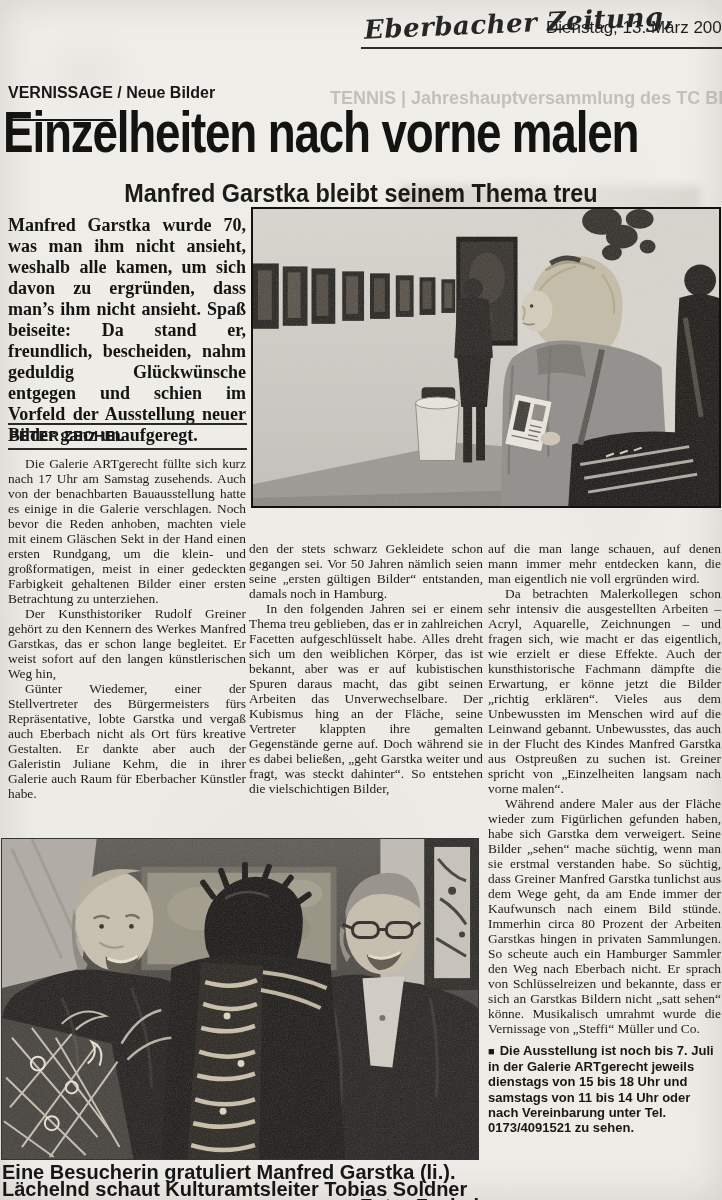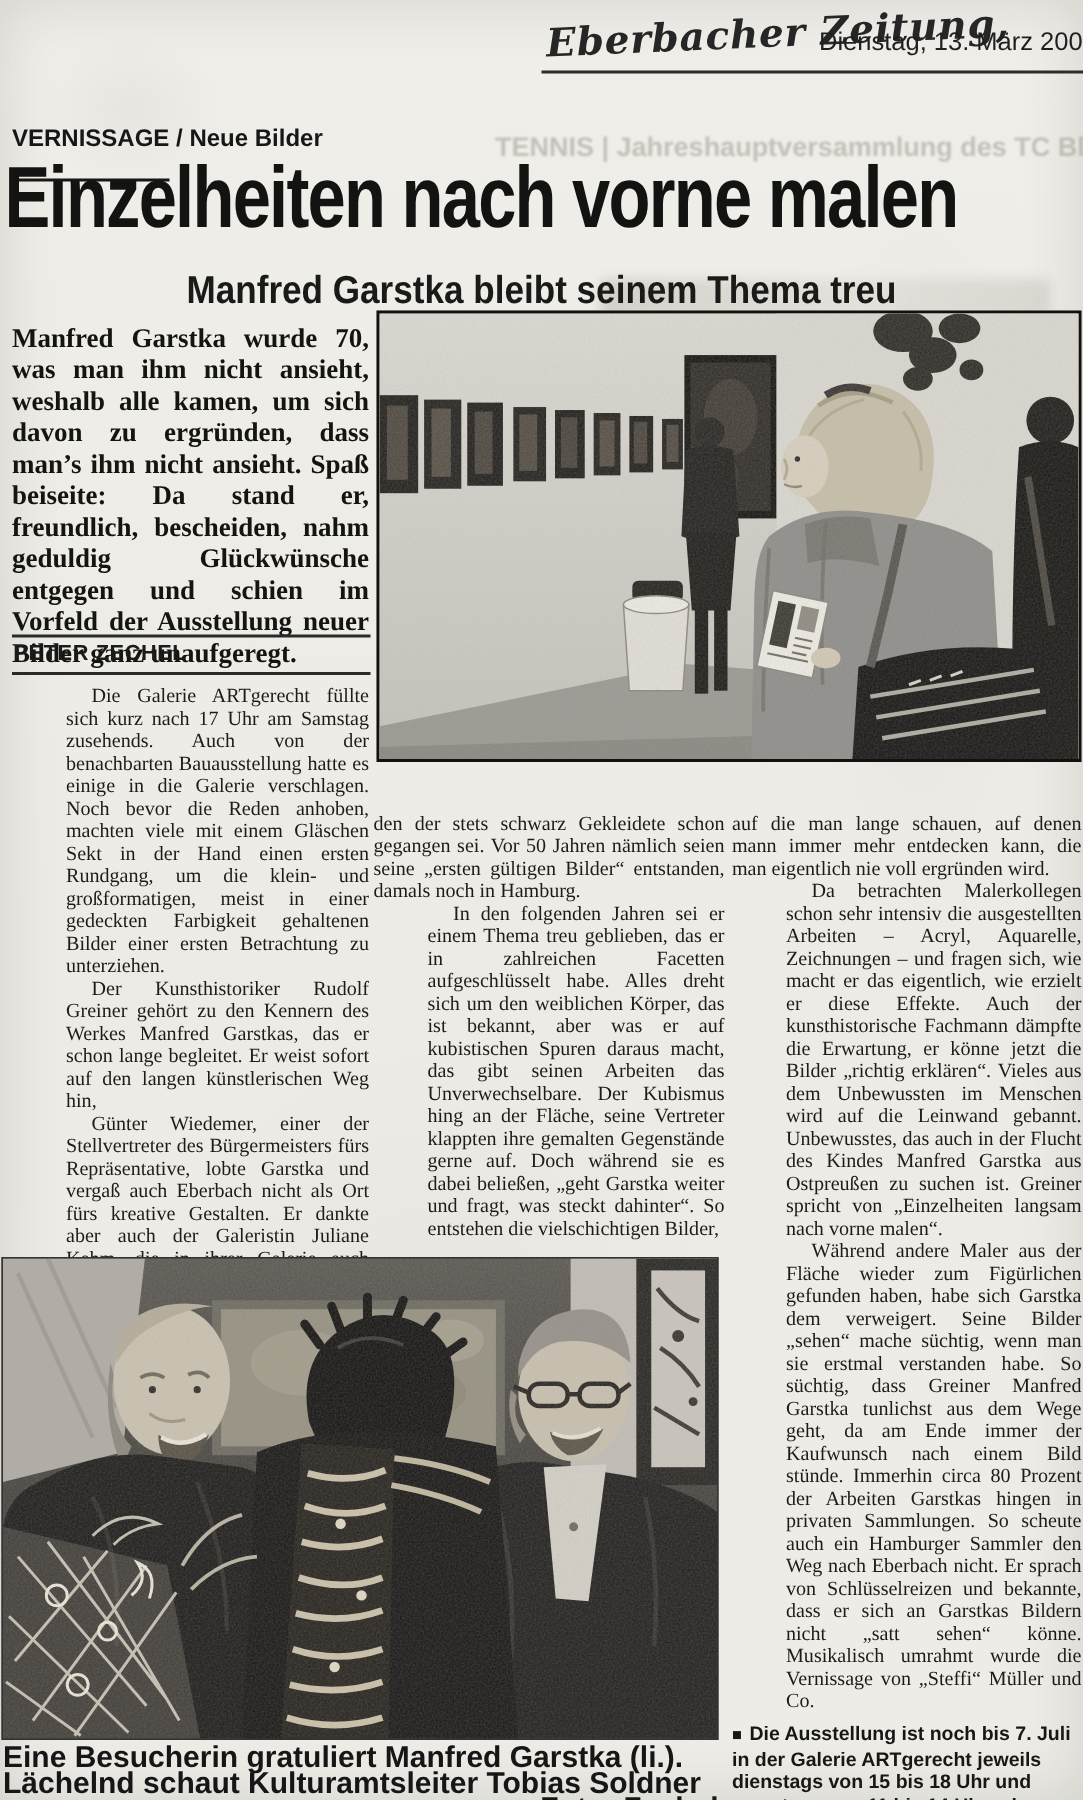--- a/index.html
+++ b/index.html
@@ -62,21 +62,21 @@
   }
   
   .bodycol{
     position:absolute;font-family:"Liberation Serif",serif;
     font-size:13.4px;line-height:15px;text-align:justify;color:#1e1c1a;
   }
   .col1{left:8px;top:456px;width:238px;}
   .col2{left:249px;top:541px;width:234px;}
   .col3{left:488px;top:541px;width:233px;}
   .bodycol p{margin:0;}
-  .bodycol p.indent{text-indent:17px;margin-left:36px;}
+  .bodycol p.indent{text-indent:17px;}
   
   .photo1{
     position:absolute;left:251px;top:207px;width:470px;height:301px;
     border:2px solid #12110f;box-sizing:border-box;background:#cbc8c2;
   }
   .photo2{
     position:absolute;left:1px;top:838px;width:478px;height:322px;
     border:1px solid #333;box-sizing:border-box;background:#44423e;
   }
   .photo1 svg,.photo2 svg{display:block;width:100%;height:100%;}
@@ -228,21 +228,21 @@
   <div class="bodycol col2">
     <p>den der stets schwarz Gekleidete schon gegangen sei. Vor 50 Jahren nämlich seien seine „ersten gültigen Bilder“ entstanden, damals noch in Hamburg.</p>
     <p class="indent">In den folgenden Jahren sei er einem Thema treu geblieben, das er in zahlreichen Facetten aufgeschlüsselt habe. Alles dreht sich um den weiblichen Körper, das ist bekannt, aber was er auf kubistischen Spuren daraus macht, das gibt seinen Arbeiten das Unverwechselbare. Der Kubismus hing an der Fläche, seine Vertreter klappten ihre gemalten Gegenstände gerne auf. Doch während sie es dabei beließen, „geht Garstka weiter und fragt, was steckt dahinter“. So entstehen die vielschichtigen Bilder,</p>
   </div>
 
   <div class="bodycol col3">
     <p>auf die man lange schauen, auf denen mann immer mehr entdecken kann, die man eigentlich nie voll ergründen wird.</p>
     <p class="indent">Da betrachten Malerkollegen schon sehr intensiv die ausgestellten Arbeiten – Acryl, Aquarelle, Zeichnungen – und fragen sich, wie macht er das eigentlich, wie erzielt er diese Effekte. Auch der kunsthistorische Fachmann dämpfte die Erwartung, er könne jetzt die Bilder „richtig erklären“. Vieles aus dem Unbewussten im Menschen wird auf die Leinwand gebannt. Unbewusstes, das auch in der Flucht des Kindes Manfred Garstka aus Ostpreußen zu suchen ist. Greiner spricht von „Einzelheiten langsam nach vorne malen“.</p>
     <p class="indent">Während andere Maler aus der Fläche wieder zum Figürlichen gefunden haben, habe sich Garstka dem verweigert. Seine Bilder „sehen“ mache süchtig, wenn man sie erstmal verstanden habe. So süchtig, dass Greiner Manfred Garstka tunlichst aus dem Wege geht, da am Ende immer der Kaufwunsch nach einem Bild stünde. Immerhin circa 80 Prozent der Arbeiten Garstkas hingen in privaten Sammlungen. So scheute auch ein Hamburger Sammler den Weg nach Eberbach nicht. Er sprach von Schlüsselreizen und bekannte, dass er sich an Garstkas Bildern nicht „satt sehen“ könne. Musikalisch umrahmt wurde die Vernissage von „Steffi“ Müller und Co.</p>
     <div class="notice">
-      <span class="bullet">■</span><span>Die Ausstellung ist noch bis 7. Juli in der Galerie ARTgerecht jeweils dienstags von 15 bis 18 Uhr und samstags von 11 bis 14 Uhr oder nach Vereinbarung unter Tel. 0173/9111293 zu sehen.</span>
+      <span class="bullet">■</span><span>Die Ausstellung ist noch bis 7. Juli in der Galerie ARTgerecht jeweils dienstags von 15 bis 18 Uhr und samstags von 11 bis 14 Uhr oder nach Vereinbarung unter Tel. 0173/4091521 zu sehen.</span>
     </div>
   </div>
 
   <div class="photo2">
     <svg viewBox="0 0 478 322" preserveAspectRatio="none">
       <defs>
         <filter id="grain2" x="0" y="0" width="100%" height="100%">
           <feTurbulence type="fractalNoise" baseFrequency="0.8" numOctaves="2" result="n2"></feTurbulence>
           <feColorMatrix in="n2" type="matrix" values="0 0 0 0 0.4  0 0 0 0 0.39  0 0 0 0 0.37  0 0 0 0.3 0"></feColorMatrix>
         </filter>

